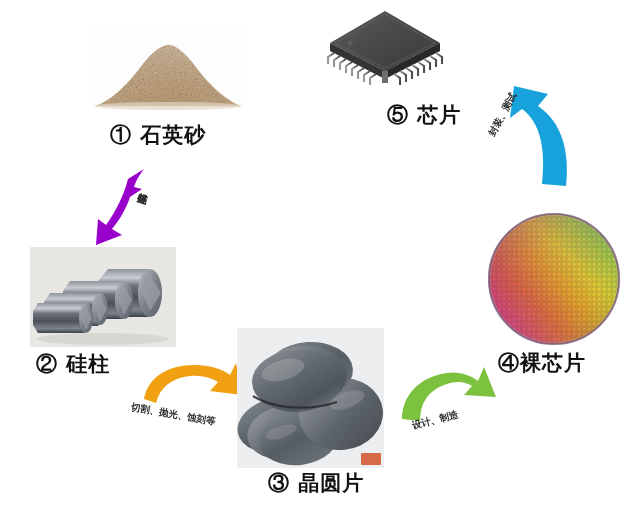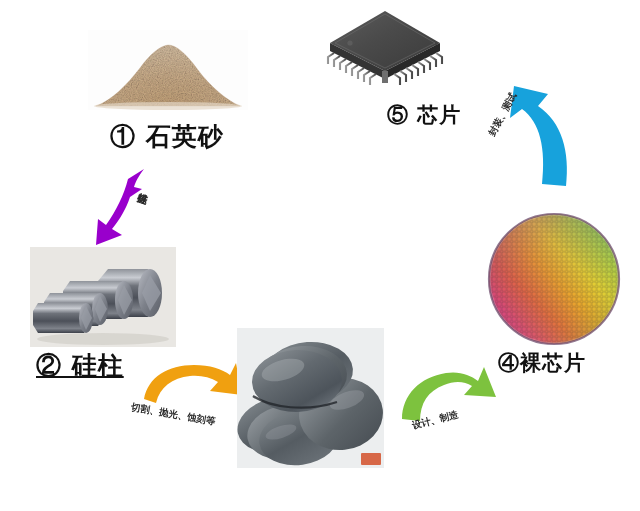--- a/index.html
+++ b/index.html
@@ -86,21 +86,21 @@
       </defs>
       <rect width="160" height="80" fill="#fdfdfd"></rect>
       <path d="M8 76 C 24 70, 38 56, 52 38 C 62 24, 72 16, 80 15
                C 89 15, 99 25, 110 40 C 122 56, 138 70, 152 76 Z" fill="url(#sandg)" filter="url(#grain)"></path>
       <path d="M8 76 C 24 70, 38 56, 52 38 C 62 24, 72 16, 80 15
                C 89 15, 99 25, 110 40 C 122 56, 138 70, 152 76 Z" fill="none" stroke="#b79a78" stroke-width="0.6" opacity=".5"></path>
       <ellipse cx="80" cy="76" rx="74" ry="4" fill="#e3d6c4" opacity=".7"></ellipse>
     </svg>
   </div>
 
-  <div class="step-label" style="left:110px;top:124px;font-size:25px;">①  石英砂</div>
+  <div class="step-label" style="left:110px;top:124px;font-size:21px;">①  石英砂</div>
 
   <svg style="position:absolute;left:82px;top:163px;" width="78" height="86" viewBox="0 0 78 86">
     <path d="M62 6 C 56 14, 54 18, 52 24 L 60 26 L 48 34
              C 44 46, 38 56, 30 66 L 40 72 L 14 82 L 16 56 L 24 62
              C 34 48, 42 32, 46 16 Z" fill="#9900CC"></path>
   </svg>
   <div class="vert-label" style="left:141px;top:184px;font-size:10px;transform:rotate(18deg);transform-origin:top left;">硅提炼</div>
 
   <div class="photo" id="ingot-photo">
     <svg width="146" height="100" viewBox="0 0 146 100">
@@ -141,21 +141,21 @@
 
       <g>
         <path d="M8 56 L54 56 L60 64 L60 78 L54 86 L8 86 L3 78 L3 64 Z" fill="url(#ing1)"></path>
         <ellipse cx="56" cy="71" rx="7" ry="15" fill="url(#capg)"></ellipse>
         <path d="M56 59 L62 71 L56 83 L51 71 Z" fill="#9a9ea7" opacity=".7"></path>
       </g>
       <ellipse cx="73" cy="92" rx="66" ry="6" fill="#cfccc6" opacity=".65"></ellipse>
     </svg>
   </div>
 
-  <div class="step-label" style="left:36px;top:353px;font-size:25px;text-decoration:underline;">②  硅柱</div>
+  <div class="step-label" style="left:36px;top:353px;font-size:21px;">②  硅柱</div>
 
   <svg style="position:absolute;left:138px;top:355px;" width="108" height="58" viewBox="0 0 108 58">
     <path d="M6 44 C 10 22, 30 10, 56 10 C 72 10, 84 14, 92 20
              L 98 8 L 104 40 L 72 36 L 80 27
              C 72 22, 62 20, 52 21 C 34 23, 22 32, 18 48 Z" fill="#F0A010"></path>
   </svg>
   <div class="arrow-label" style="left:132px;top:402px;font-size:9.5px;transform:rotate(10deg);transform-origin:left top;">切割、抛光、蚀刻等</div>
 
   <div class="photo" id="wafer-photo">
     <svg width="147" height="140" viewBox="0 0 147 140">
@@ -191,20 +191,21 @@
 
       <ellipse cx="46" cy="42" rx="22" ry="10" fill="#b6bcc1" opacity=".35" transform="rotate(-16 46 42)"></ellipse>
       <ellipse cx="110" cy="72" rx="18" ry="8" fill="#aeb4ba" opacity=".3" transform="rotate(-20 110 72)"></ellipse>
       <ellipse cx="44" cy="104" rx="16" ry="6" fill="#a8aeb4" opacity=".28" transform="rotate(-18 44 104)"></ellipse>
       <path d="M16 68 C 34 80, 70 84, 100 74" stroke="#22262a" stroke-width="2.2" fill="none" opacity=".8"></path>
       </svg><div></div>
     
     <div class="watermark"></div>
   </div>
 
+  <div class="step-label" style="left:268px;top:472px;font-size:21px;">③ 晶圆片</div>
 
   <svg style="position:absolute;left:398px;top:355px;" width="106" height="70" viewBox="0 0 106 70">
     <path d="M4 64 C 4 40, 22 22, 48 18 C 62 16, 72 20, 80 26
              L 86 12 L 98 42 L 66 40 L 74 31
              C 66 26, 56 26, 46 30 C 30 36, 22 48, 22 66 Z" fill="#7DC23E"></path>
   </svg>
   <div class="arrow-label" style="left:411px;top:421px;font-size:9.5px;transform:rotate(-14deg);transform-origin:left top;">设计、制造</div>
 
   <div class="photo" id="die-photo">
     <svg width="134" height="134" viewBox="0 0 134 134">

